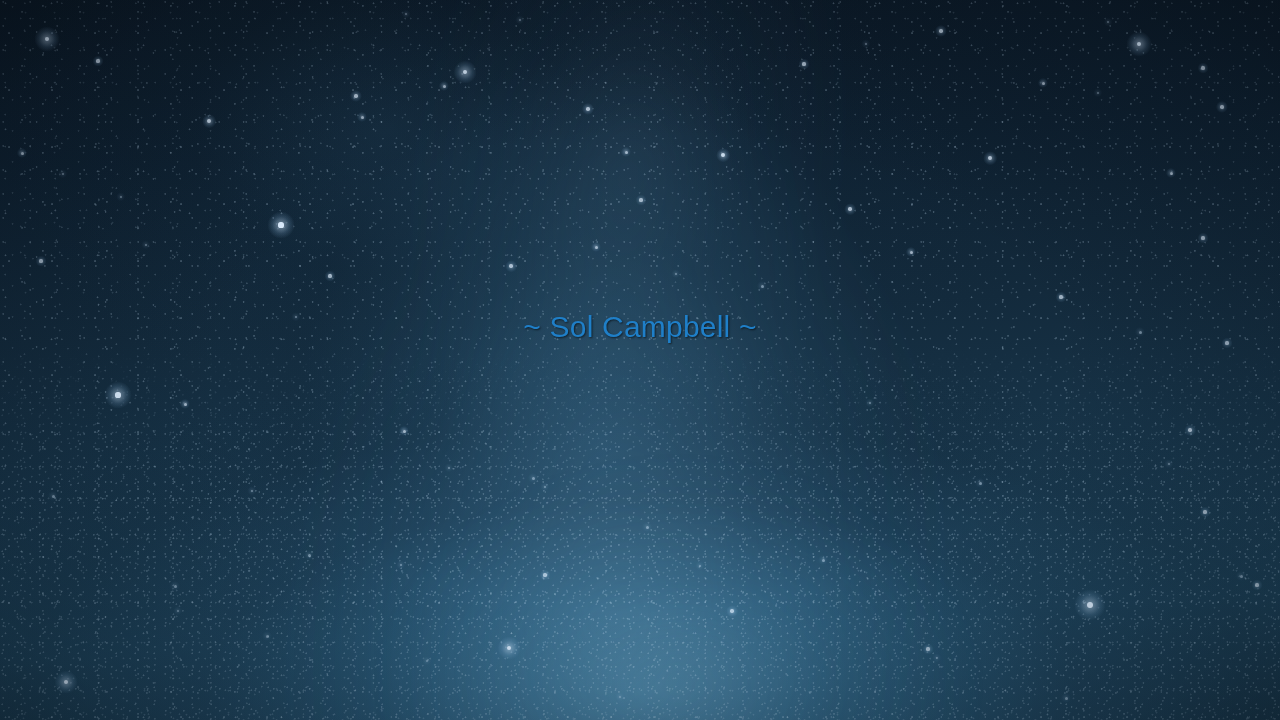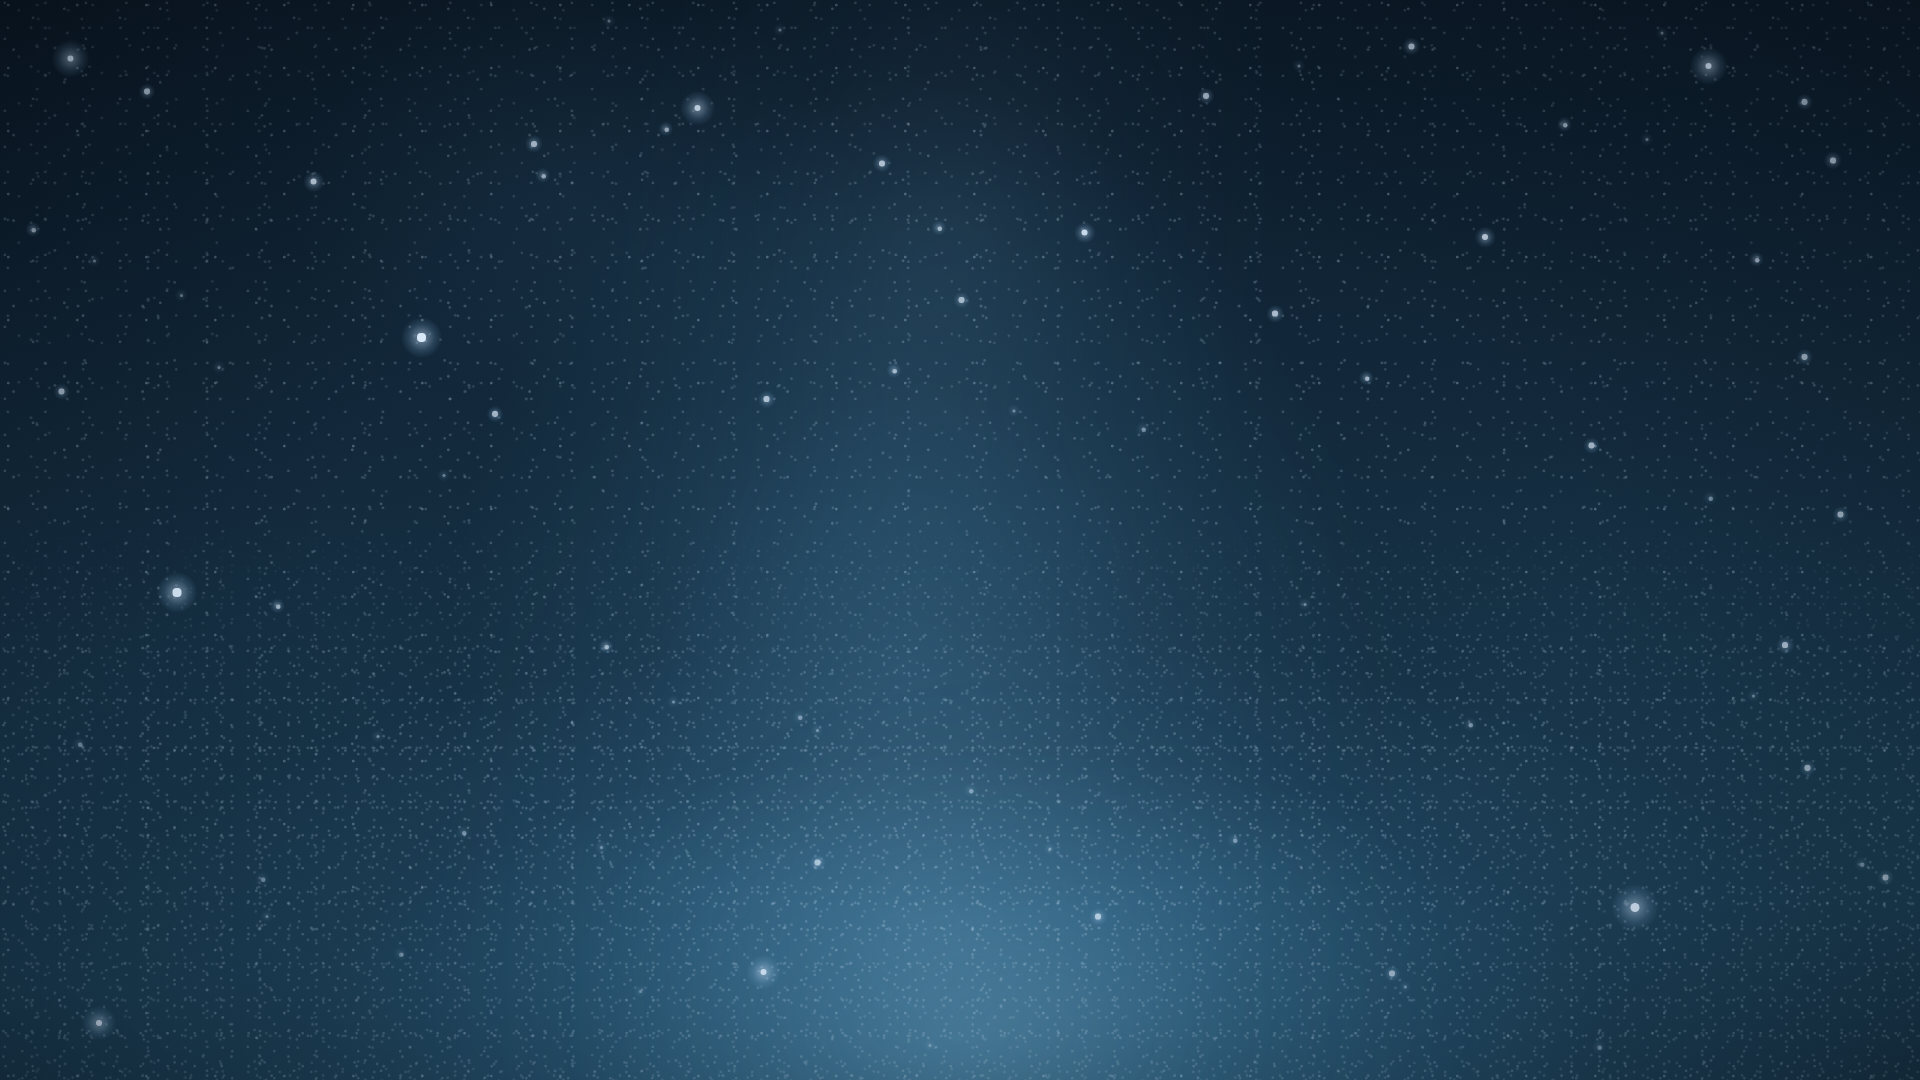--- a/index.html
+++ b/index.html
@@ -278,15 +278,16 @@
       <div class="star dim" style="left: 868.6px; top: 401.6px; width: 2.8px; height: 2.8px; opacity: 0.6;"></div>
       <div class="star dim" style="left: 978.5px; top: 481.5px; width: 3px; height: 3px; opacity: 0.65;"></div>
       <div class="star dim" style="left: 425.6px; top: 659.6px; width: 2.8px; height: 2.8px; opacity: 0.55;"></div>
       <div class="star dim" style="left: 265.5px; top: 634.5px; width: 3px; height: 3px; opacity: 0.6;"></div>
       <div class="star dim" style="left: 618.6px; top: 695.6px; width: 2.8px; height: 2.8px; opacity: 0.55;"></div>
     </div>
 
   <div class="vignette"></div>
 
   <div class="quote-block">
+    <p class="quote-author">~ Sol Campbell ~</p>
   </div>
 
 </div>
 
 </body></html>

